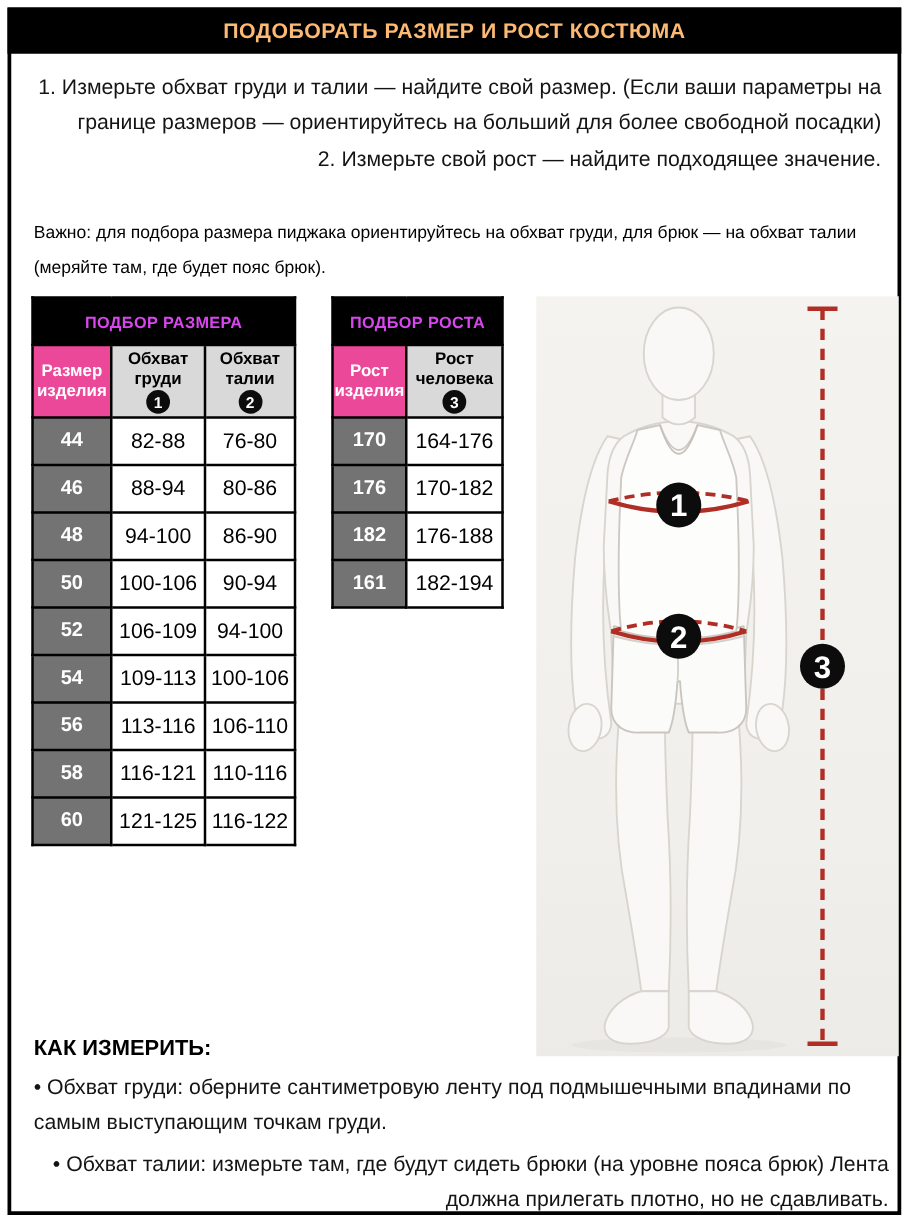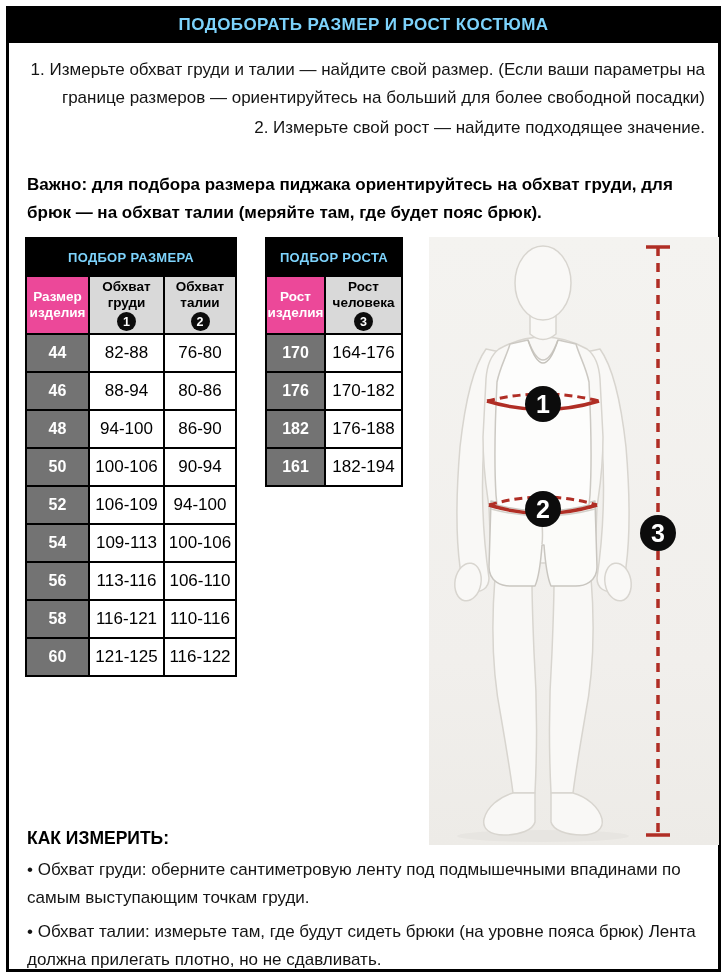--- a/index.html
+++ b/index.html
@@ -2,50 +2,50 @@
 <html style="--accent: #b02e25;"><head>
 <meta charset="utf-8">
 <style>
   html,body{margin:0;padding:0;background:#fff;}
   .page{position:relative;width:727px;height:978px;background:#fff;
         font-family:"Liberation Sans",sans-serif;color:#141414;overflow:hidden;}
   .frame{position:absolute;left:6px;top:6px;width:715px;height:966px;
          border:3px solid #000;box-sizing:border-box;pointer-events:none;}
   .header-bar{position:absolute;left:6px;top:6px;width:715px;height:37px;background:#000;
               display:flex;align-items:center;justify-content:center;box-sizing:border-box;}
-  .header-bar .title{color:#7dd3fc;font-size:17px;font-weight:bold;letter-spacing:.4px;}
+  .header-bar .title{color:#fdba74;font-size:17px;font-weight:bold;letter-spacing:.4px;}
 
   .intro{position:absolute;left:27px;top:56px;width:678px;font-size:17px;line-height:27.5px;}
   .intro p{margin:0;text-align:right;}
   .intro p.step2{margin-top:3px;}
-  .important{position:absolute;left:27px;top:171px;width:684px;font-size:17px;
-             line-height:28px;font-weight:bold;color:#000;}
+  .important{position:absolute;left:27px;top:171px;width:684px;font-size:14px;
+             line-height:28px;font-weight:normal;color:#000;}
 
   table{position:absolute;border-collapse:collapse;table-layout:fixed;}
   .size-table{left:25px;top:237px;width:210px;}
   .height-table{left:265px;top:237px;width:136px;}
   th,td{border:2px solid #000;text-align:center;vertical-align:middle;padding:0;box-sizing:border-box;}
-  .t-title th{background:#000;color:#7dd3fc;font-size:13px;font-weight:bold;height:38px;letter-spacing:.3px;}
+  .t-title th{background:#000;color:#d946ef;font-size:13px;font-weight:bold;height:38px;letter-spacing:.3px;}
   .colhead th{height:58px;font-size:13.5px;font-weight:bold;line-height:16px;}
   .colhead th.dark{background:#ec4899;color:#fff;}
   .colhead th.gray{background:#d9d9d9;color:#000;}
   .colhead-inner{display:flex;flex-direction:column;align-items:center;justify-content:center;gap:1px;}
   .num-circle{display:inline-flex;width:19px;height:19px;border-radius:50%;background:#0c0c0c;
               color:#fff;font-size:12.5px;font-weight:bold;align-items:center;justify-content:center;}
   tbody th{background:#737373;color:#fff;font-size:16px;font-weight:bold;height:38px;}
   tbody td{background:#fff;color:#000;font-size:17px;height:38px;}
 
   .figure-panel{position:absolute;left:429px;top:237px;width:290px;height:608px;
                 background:linear-gradient(180deg,#f4f3f0 0%,#f1efec 70%,#edebe7 100%);}
   .figure-panel svg{display:block;}
 
   .howto-title{position:absolute;left:27px;top:828px;font-size:17.5px;font-weight:bold;color:#000;}
   .bullets{position:absolute;left:27px;top:856px;width:684px;font-size:17px;line-height:28px;}
   .bullets p{margin:0;}
-  .bullets p + p{margin-top:6px;}
+  .bullets p + p{margin-top:6px;text-align:right;}
 </style>
 </head>
 <body>
 
 <div class="page">
   <div class="frame"></div>
 
   <div class="header-bar">
     <span class="title">ПОДОБОРАТЬ РАЗМЕР И РОСТ КОСТЮМА</span>
   </div>

